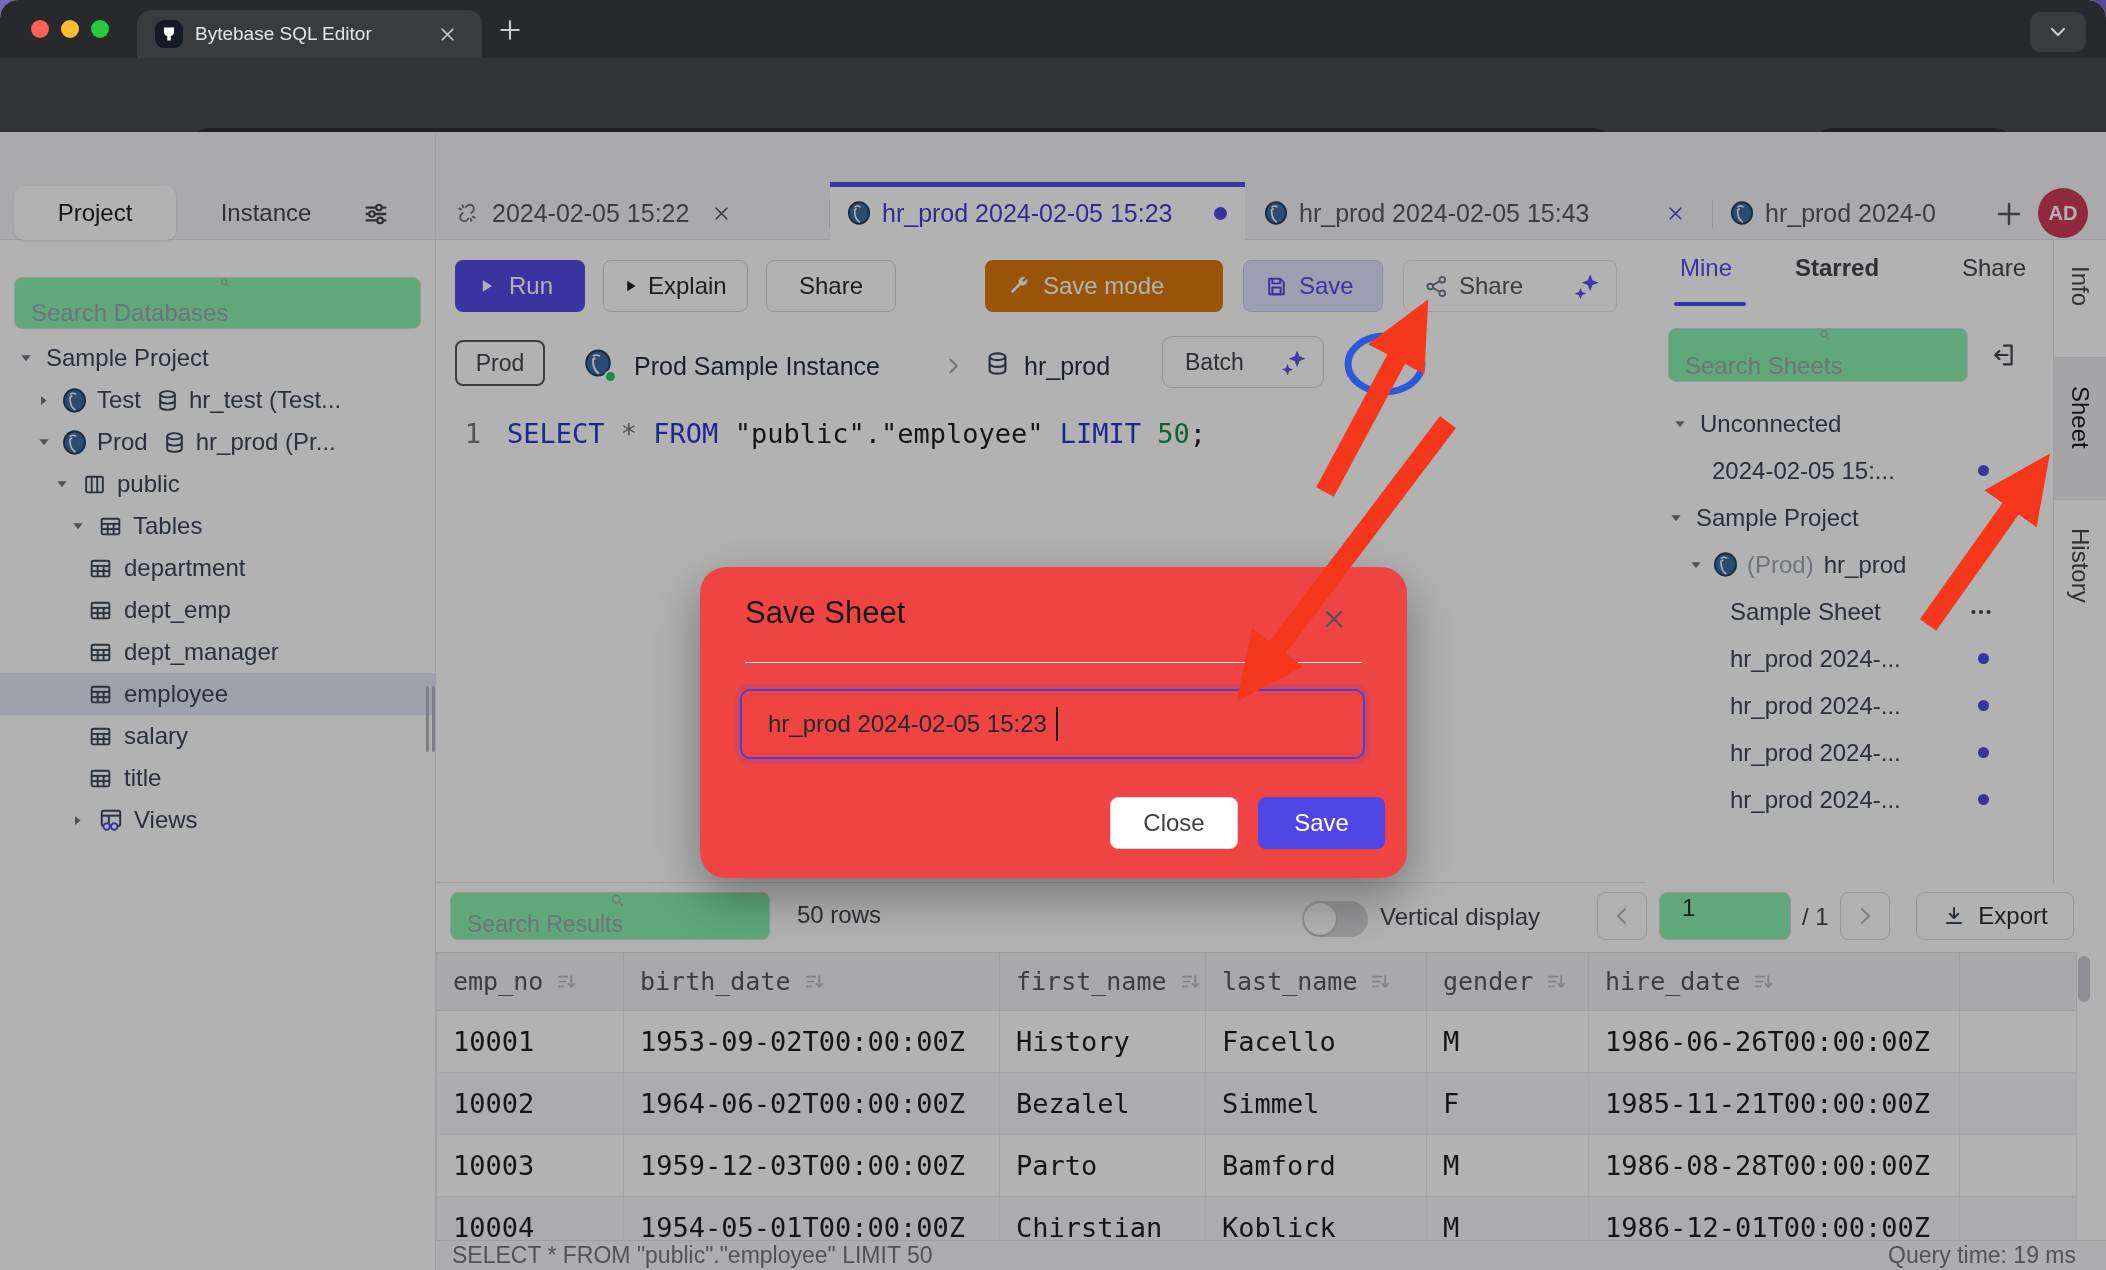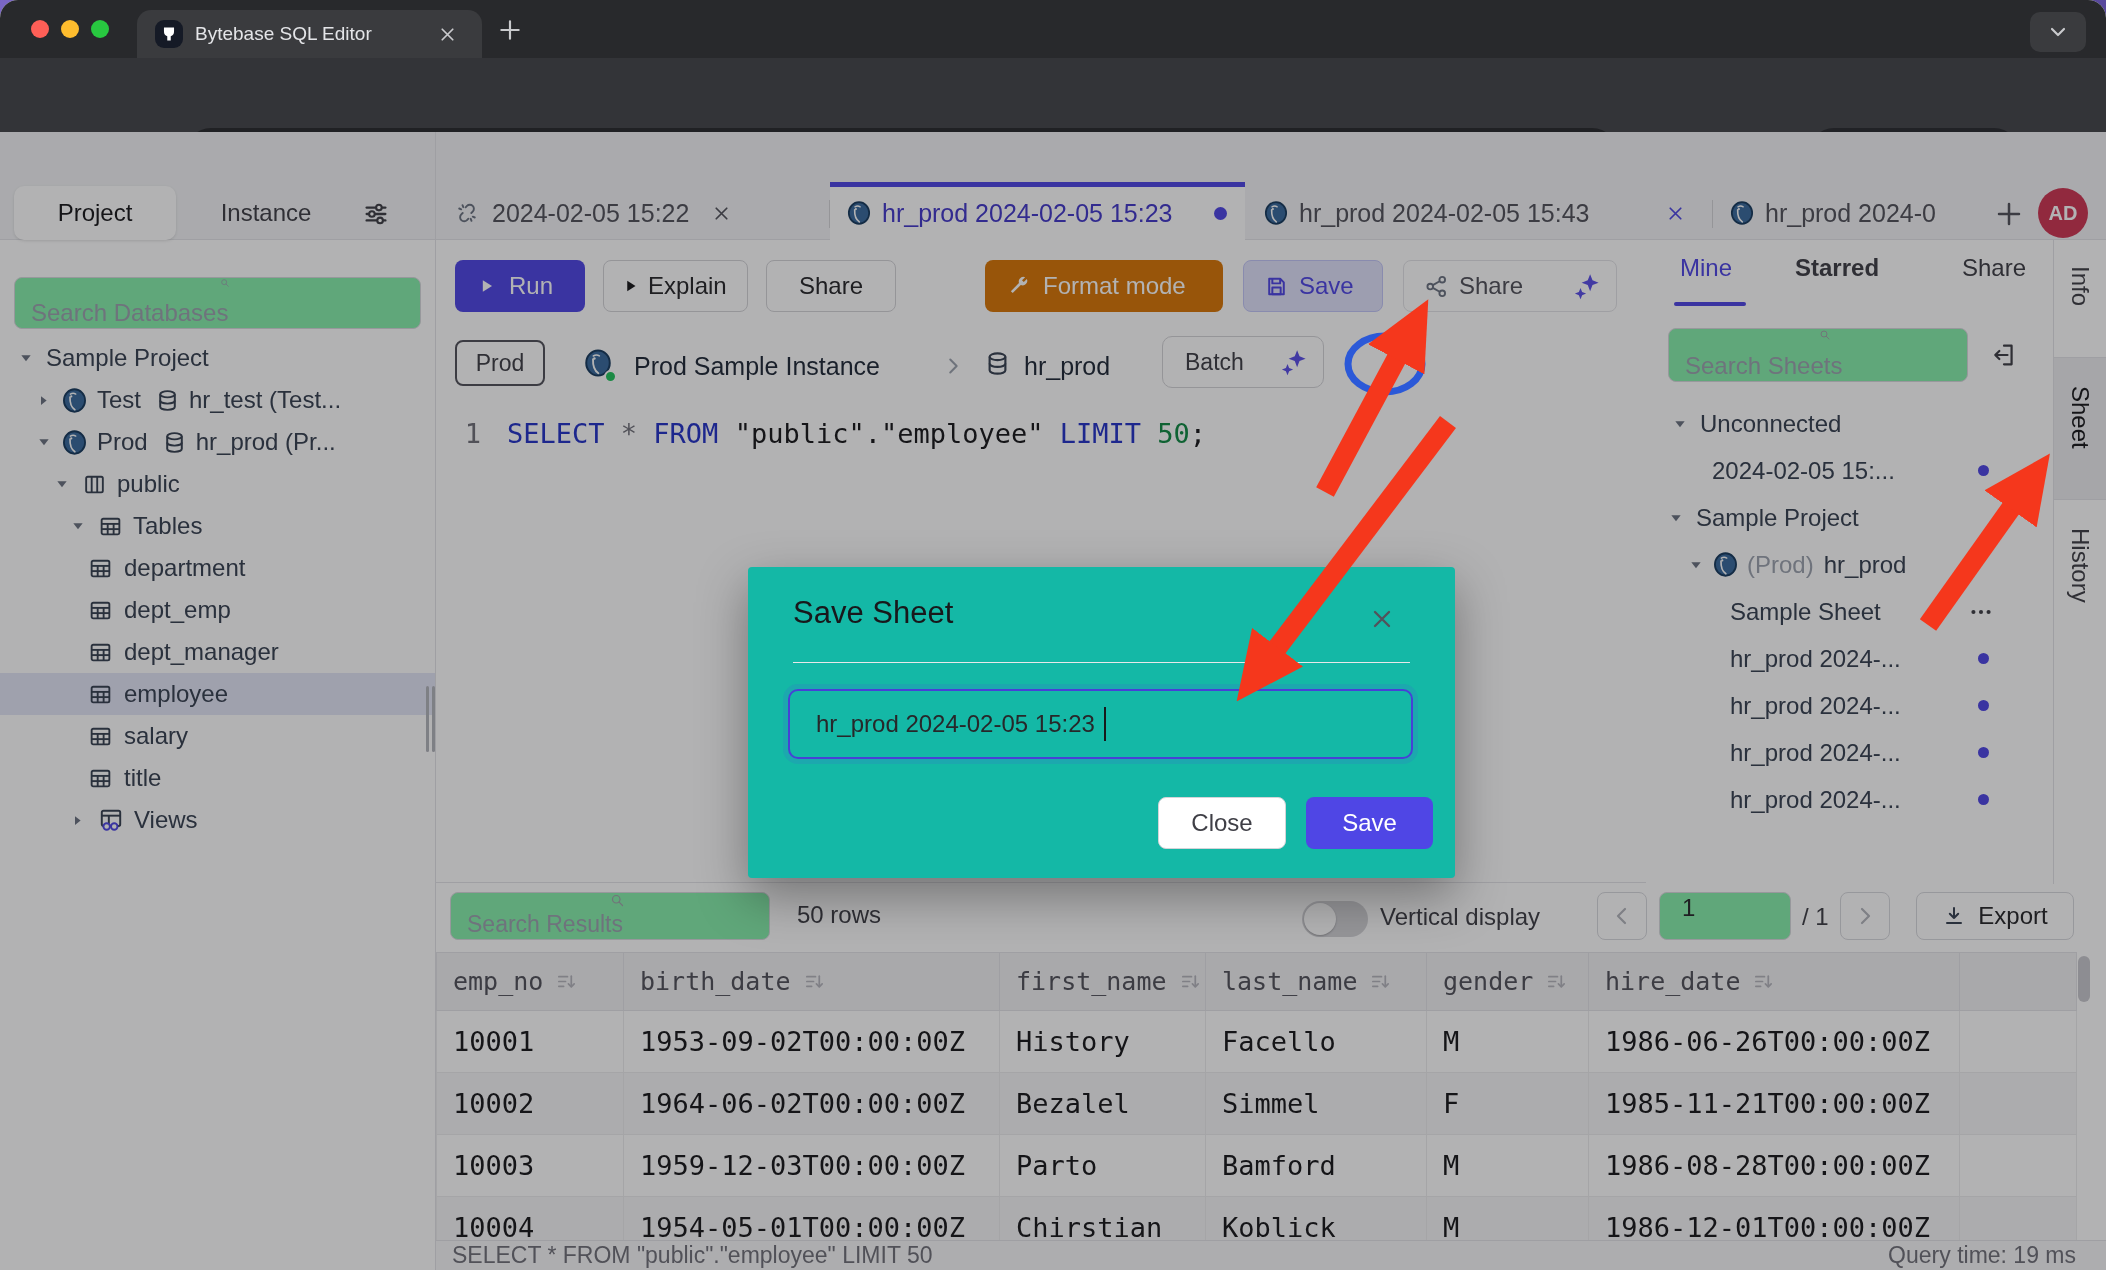--- a/index.html
+++ b/index.html
@@ -120,22 +120,22 @@
   #sp-import{position:absolute;left:344px;top:101px;color:#3f3f46;}
   .srow{position:absolute;left:0;width:407px;height:47px;display:flex;align-items:center;font-size:24px;color:#374151;white-space:nowrap;overflow:hidden;}
   .srow .dot{position:absolute;left:332px;width:11px;height:11px;border-radius:50%;background:#4f46e5;}
   .srow .dim{color:#9ca3af;}
   #siderail{position:absolute;left:2053px;top:240px;width:53px;height:644px;background:#fff;border-left:1px solid #e4e4e7;}
   .vtab{writing-mode:vertical-rl;text-orientation:mixed;font-size:24px;color:#3f3f46;position:absolute;left:12px;}
   #vt-sheet-block{position:absolute;left:0;top:117px;width:53px;height:143px;background:#ededf0;border-top:1px solid #e4e4e7;border-bottom:1px solid #e4e4e7;}
 
   
   #dim{position:absolute;top:132px;left:0;right:0;bottom:0;background:rgba(15,15,20,.32);z-index:40;}
-  #modal{position:absolute;left:700px;top:567px;width:707px;height:311px;background:#14b8a6;border-radius:4px;z-index:60;
-     box-shadow:0 18px 50px rgba(0,0,0,.35);margin-left:48px;}
+  #modal{position:absolute;left:700px;top:567px;width:707px;height:311px;background:#ef4444;border-radius:26px;z-index:60;
+     box-shadow:0 18px 50px rgba(0,0,0,.35);}
   #modal .mtitle{position:absolute;left:45px;top:28px;font-size:31px;font-weight:500;color:#18181b;}
   #modal-close{position:absolute;left:620px;top:38px;color:#52525b;}
   #modal .mdiv{position:absolute;left:45px;right:45px;top:95px;height:1px;background:#e8e8ea;}
   #modal-input{position:absolute;left:40px;top:122px;width:625px;height:70px;border:2px solid #4741d6;border-radius:10px;
      box-shadow:0 0 0 5px rgba(79,70,229,.14);display:flex;align-items:center;padding-left:24px;}
   #modal-input input{border:none;outline:none;width:100%;font-family:"Liberation Sans",sans-serif;font-size:24px;color:#27272a;background:transparent;}
   #modal-caret{position:absolute;left:356px;top:140px;width:2px;height:34px;background:#18181b;}
   #modal-btn-close{position:absolute;left:410px;top:230px;width:128px;height:52px;border:1px solid #d4d4d8;border-radius:8px;background:#fff;
      display:flex;align-items:center;justify-content:center;font-size:24px;color:#3f3f46;}
   #modal-btn-save{position:absolute;left:558px;top:230px;width:127px;height:52px;border-radius:8px;background:#4f46e5;
@@ -592,21 +592,21 @@
       </svg>
     <span class="t">Explain</span>
   </div>
   <div class="btn" id="btn-format">
     <span class="t">Share</span>
   </div>
   <div class="btn" id="btn-admin">
     <svg width="26" height="26">
         <use href="#i-wrench"></use>
       </svg>
-    <span class="t">Format mode</span>
+    <span class="t">Save mode</span>
   </div>
   <div class="btn" id="btn-save">
     <svg width="25" height="25">
         <use href="#i-floppy"></use>
       </svg>
     <span class="t">Save</span>
   </div>
   <div class="btn" id="btn-share">
     <svg width="25" height="25" style="color:#6b7280">
         <use href="#i-share"></use>

